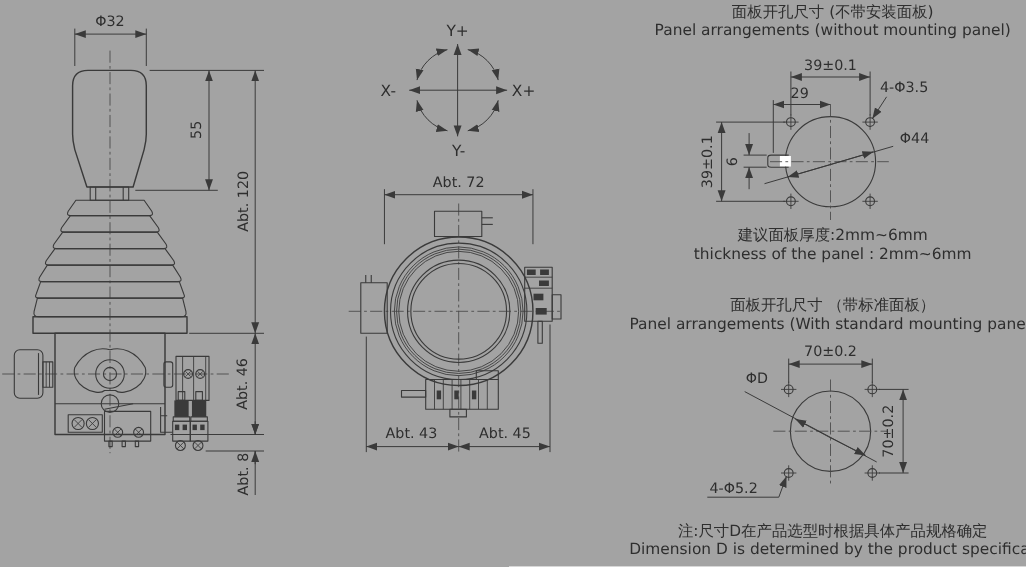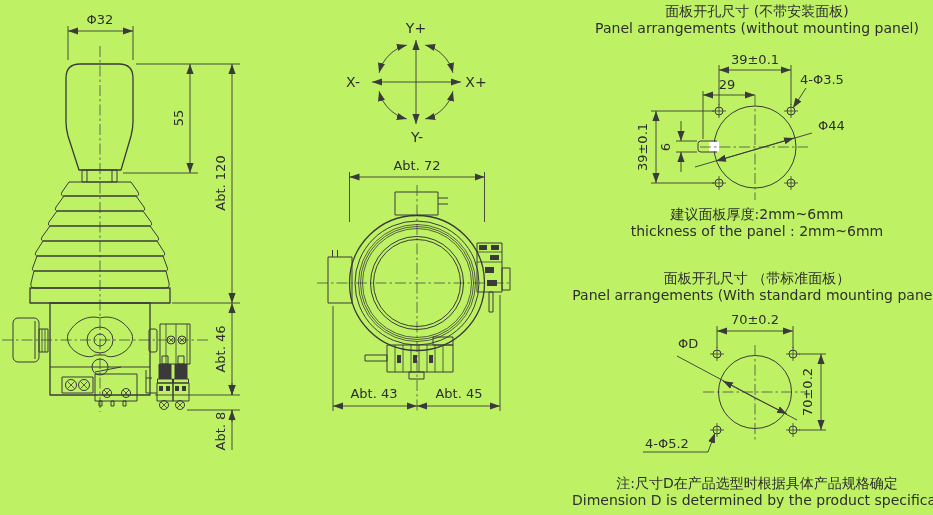--- a/index.html
+++ b/index.html
@@ -1,16 +1,16 @@
 <!DOCTYPE html>
 <html><head>
 <meta charset="utf-8">
 <style>
   html,body{margin:0;padding:0;background:#fff;}
-  .canvas{position:relative;width:933px;height:515px;background:#bef264;overflow:hidden;
+  .canvas{position:relative;width:933px;height:515px;background:#a3a3a3;overflow:hidden;
           font-family:"DejaVu Sans",sans-serif;}
   svg text{fill:#2e2e2e;font-family:"DejaVu Sans",sans-serif;font-size:13px;}
   .ol{fill:none;stroke:#3a3a3a;stroke-width:1.3;stroke-linejoin:round;}
   .ol2{fill:none;stroke:#3a3a3a;stroke-width:1;stroke-linejoin:round;}
   .thin{fill:none;stroke:#3a3a3a;stroke-width:0.8;}
   .dim{fill:none;stroke:#3a3a3a;stroke-width:0.9;}
   .cl{fill:none;stroke:#4a4a4a;stroke-width:0.8;stroke-dasharray:11 3 2.5 3;}
   .dk{fill:#3a3a3a;stroke:none;}
   .er{fill:#fff;stroke:none;}
   .rtxt{position:absolute;left:572px;width:370px;text-align:center;color:#2e2e2e;

